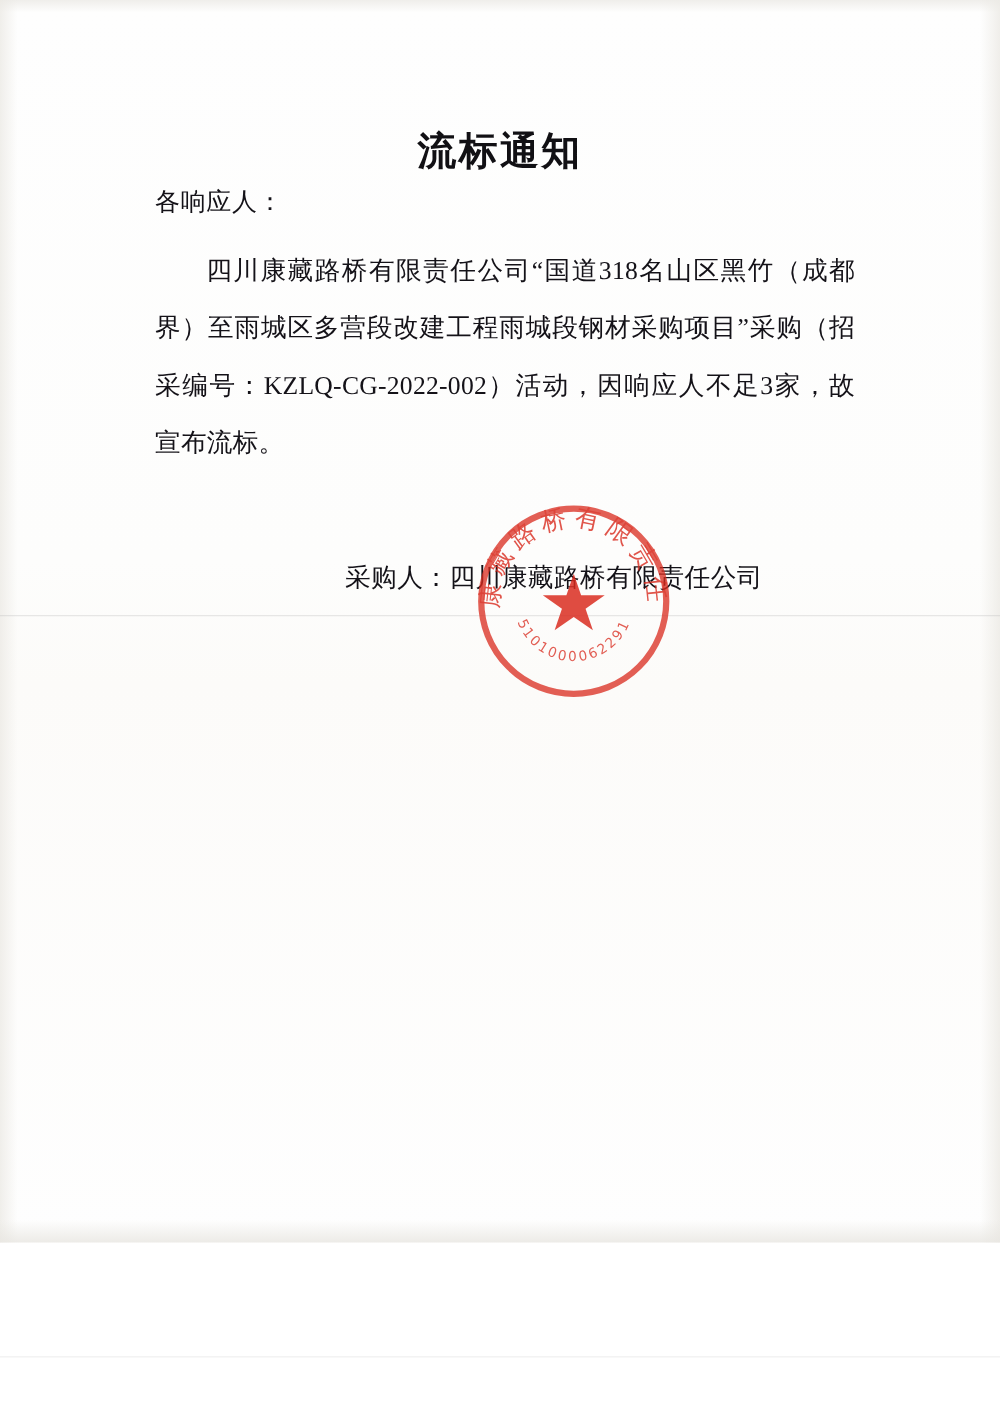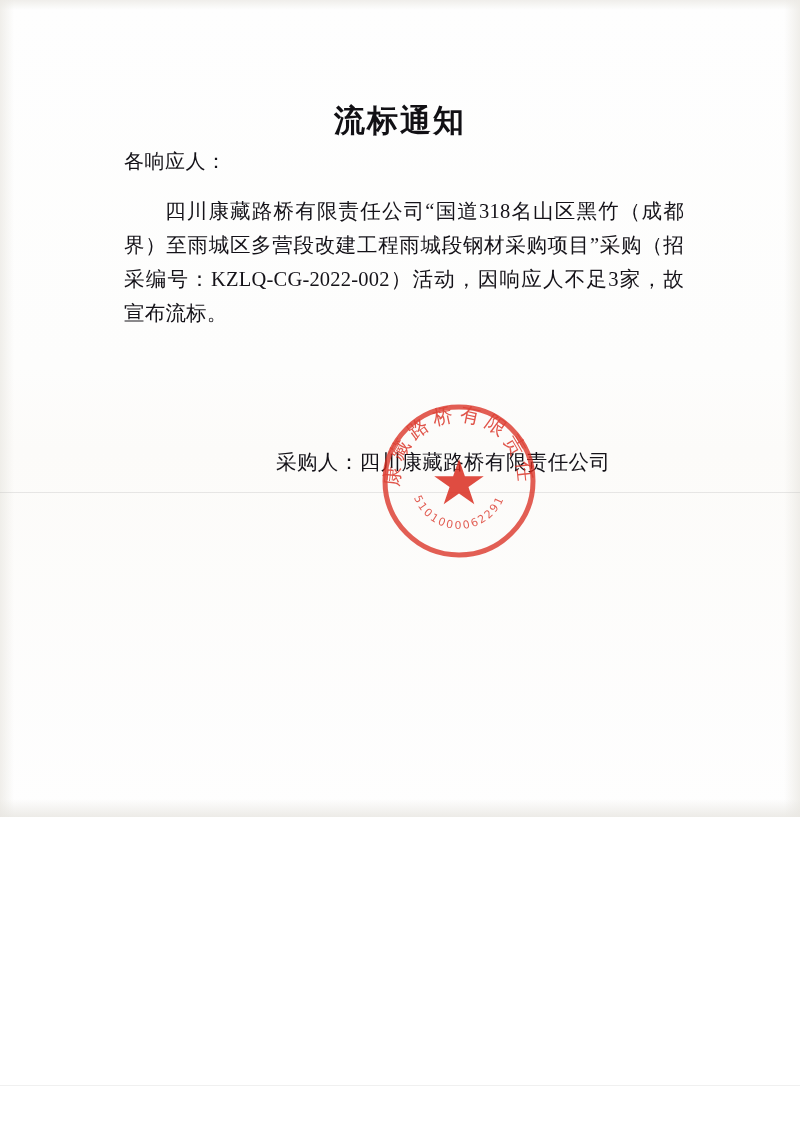--- a/index.html
+++ b/index.html
@@ -9,21 +9,21 @@
   body {
     width: 800px;
     height: 1131px;
     background: #ffffff;
     font-family: "Liberation Serif", serif;
     overflow: hidden;
   }
   .page {
     position: relative;
     width: 800px;
-    height: 817px;
+    height: 994px;
     background: linear-gradient(180deg, #fefefe 0%, #fdfdfc 45%, #fcfbf9 55%, #fefefe 100%);
     box-sizing: border-box;
   }
   
   .scan-line {
     position: absolute;
     left: 0;
     width: 100%;
     height: 1px;
     background: rgba(190, 190, 190, 0.35);
@@ -76,21 +76,21 @@
     color: #141218;
     letter-spacing: 0.5px;
   }
 
   .body-block {
     position: absolute;
     top: 194px;
     left: 124px;
     width: 560px;
     font-size: 20.5px;
-    line-height: 34px;
+    line-height: 46px;
     color: #141218;
     text-align: justify;
     text-justify: inter-ideograph;
     letter-spacing: 0.2px;
   }
   .body-block p {
     margin: 0;
     text-indent: 2em;
   }
 

